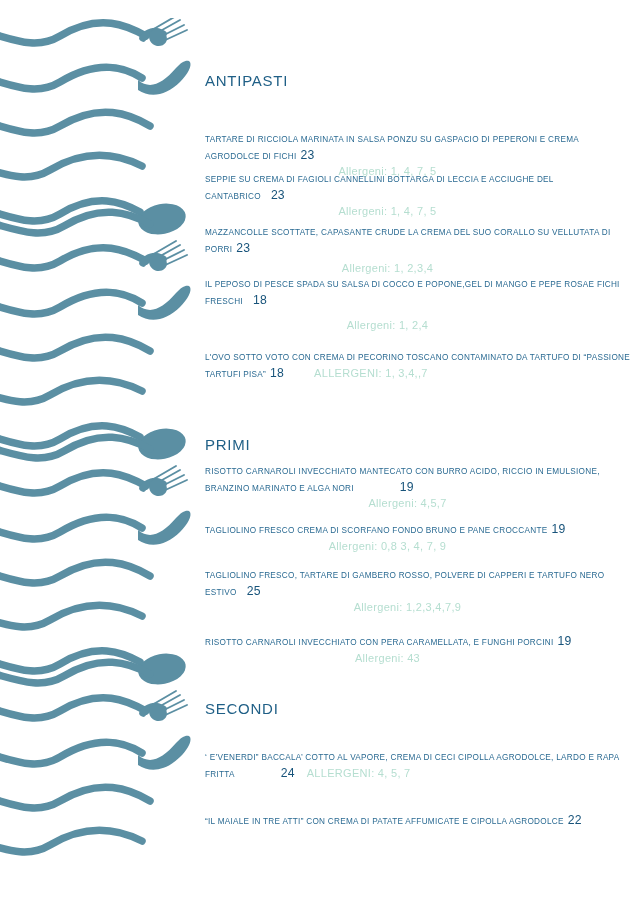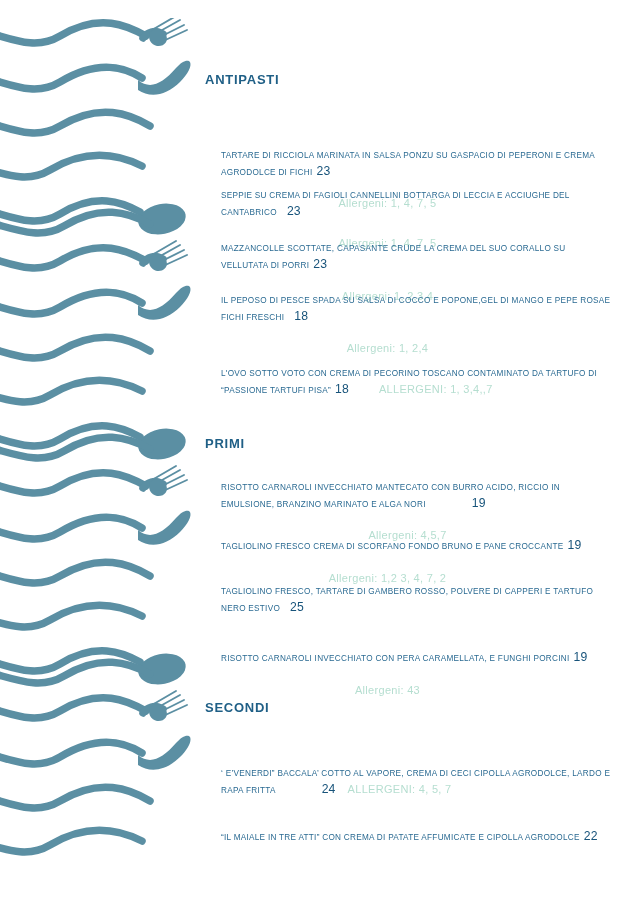--- a/index.html
+++ b/index.html
@@ -35,34 +35,34 @@
   #menu-column {
     position: absolute;
     left: 205px;
     top: 0;
     width: 425px;
     height: 905px;
   }
 
   .section-heading {
     color: #1f5f86;
-    font-size: 13px;
+    font-size: 15px;
     letter-spacing: 0.75px;
-    font-weight: 700;
+    font-weight: 400;
     text-transform: uppercase;
     white-space: nowrap;
   }
 
   .dish-title {
     color: #2a6a92;
     font-size: 8.2px;
     letter-spacing: 0.28px;
     line-height: 15.5px;
     text-transform: uppercase;
-    margin: 16px;
+    margin: 0;
   }
 
   .price {
     color: #17537a;
     font-size: 12.2px;
     letter-spacing: 0.2px;
     font-weight: 400;
     white-space: nowrap;
   }
   .price.sp-1 { margin-left: 4px; }
@@ -155,21 +155,21 @@
       <div class="dish-title">
         <span>MAZZANCOLLE SCOTTATE, CAPASANTE CRUDE LA CREMA DEL SUO CORALLO SU VELLUTATA DI PORRI</span><span class="price sp-1">23</span>
       </div>
       <div class="allergeni center" style="margin-top:4px">Allergeni: 1, 2,3,4</div>
     </div>
 
     <div class="blk" style="top:277px">
       <div class="dish-title">
         <span>IL PEPOSO DI PESCE SPADA SU SALSA DI COCCO E POPONE,GEL DI MANGO E PEPE ROSAE FICHI FRESCHI</span><span class="price sp-2">18</span>
       </div>
-      <div class="allergeni center" style="">Allergeni: 1, 2,4</div>
+      <div class="allergeni center" style="margin-top:9px">Allergeni: 1, 2,4</div>
     </div>
 
     <div class="blk" style="top:350px">
       <div class="dish-title">
         <span>L'OVO SOTTO VOTO CON CREMA DI PECORINO TOSCANO CONTAMINATO DA TARTUFO DI “PASSIONE TARTUFI PISA”</span><span class="price sp-1">18</span><span class="allergeni inline">Allergeni: 1, 3,4,,7</span>
       </div>
     </div>
 
     <div class="blk" style="top:436px">
       <div class="section-heading">PRIMI</div>
@@ -179,27 +179,28 @@
       <div class="dish-title">
         <span>RISOTTO CARNAROLI INVECCHIATO MANTECATO CON BURRO ACIDO, RICCIO IN EMULSIONE, BRANZINO MARINATO E ALGA NORI</span><span class="price sp-3">19</span>
       </div>
       <div class="allergeni center-wide">Allergeni: 4,5,7</div>
     </div>
 
     <div class="blk" style="top:522px">
       <div class="dish-title">
         <span>TAGLIOLINO FRESCO CREMA DI SCORFANO FONDO BRUNO E PANE CROCCANTE</span><span class="price sp-1">19</span>
       </div>
-      <div class="allergeni center">Allergeni: 1,2 3, 4, 7, 2</div>
+      <div class="allergeni center">Allergeni: 0,8 3, 4, 7, 9</div>
     </div>
 
     <div class="blk" style="top:568px">
       <div class="dish-title">
         <span>TAGLIOLINO FRESCO, TARTARE DI GAMBERO ROSSO, POLVERE DI CAPPERI E TARTUFO NERO ESTIVO</span><span class="price sp-2">25</span>
       </div>
+      <div class="allergeni center-wide">Allergeni: 1,2,3,4,7,9</div>
     </div>
 
     <div class="blk" style="top:634px">
       <div class="dish-title">
         <span>RISOTTO CARNAROLI INVECCHIATO CON PERA CARAMELLATA, E FUNGHI PORCINI</span><span class="price sp-1">19</span>
       </div>
       <div class="allergeni center">Allergeni: 43</div>
     </div>
 
     <div class="blk" style="top:700px">

